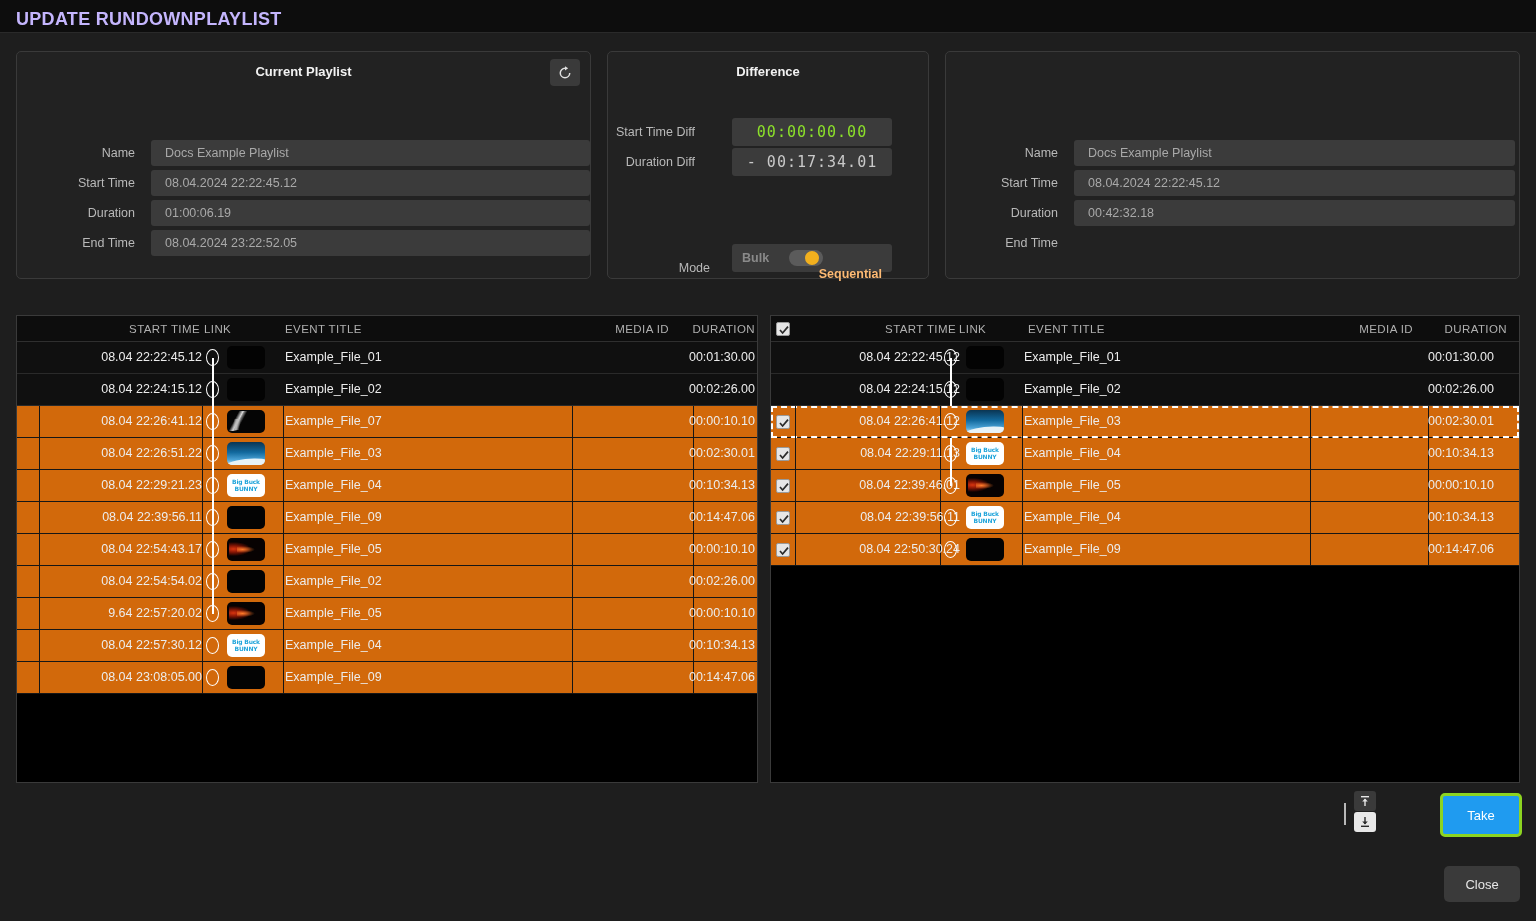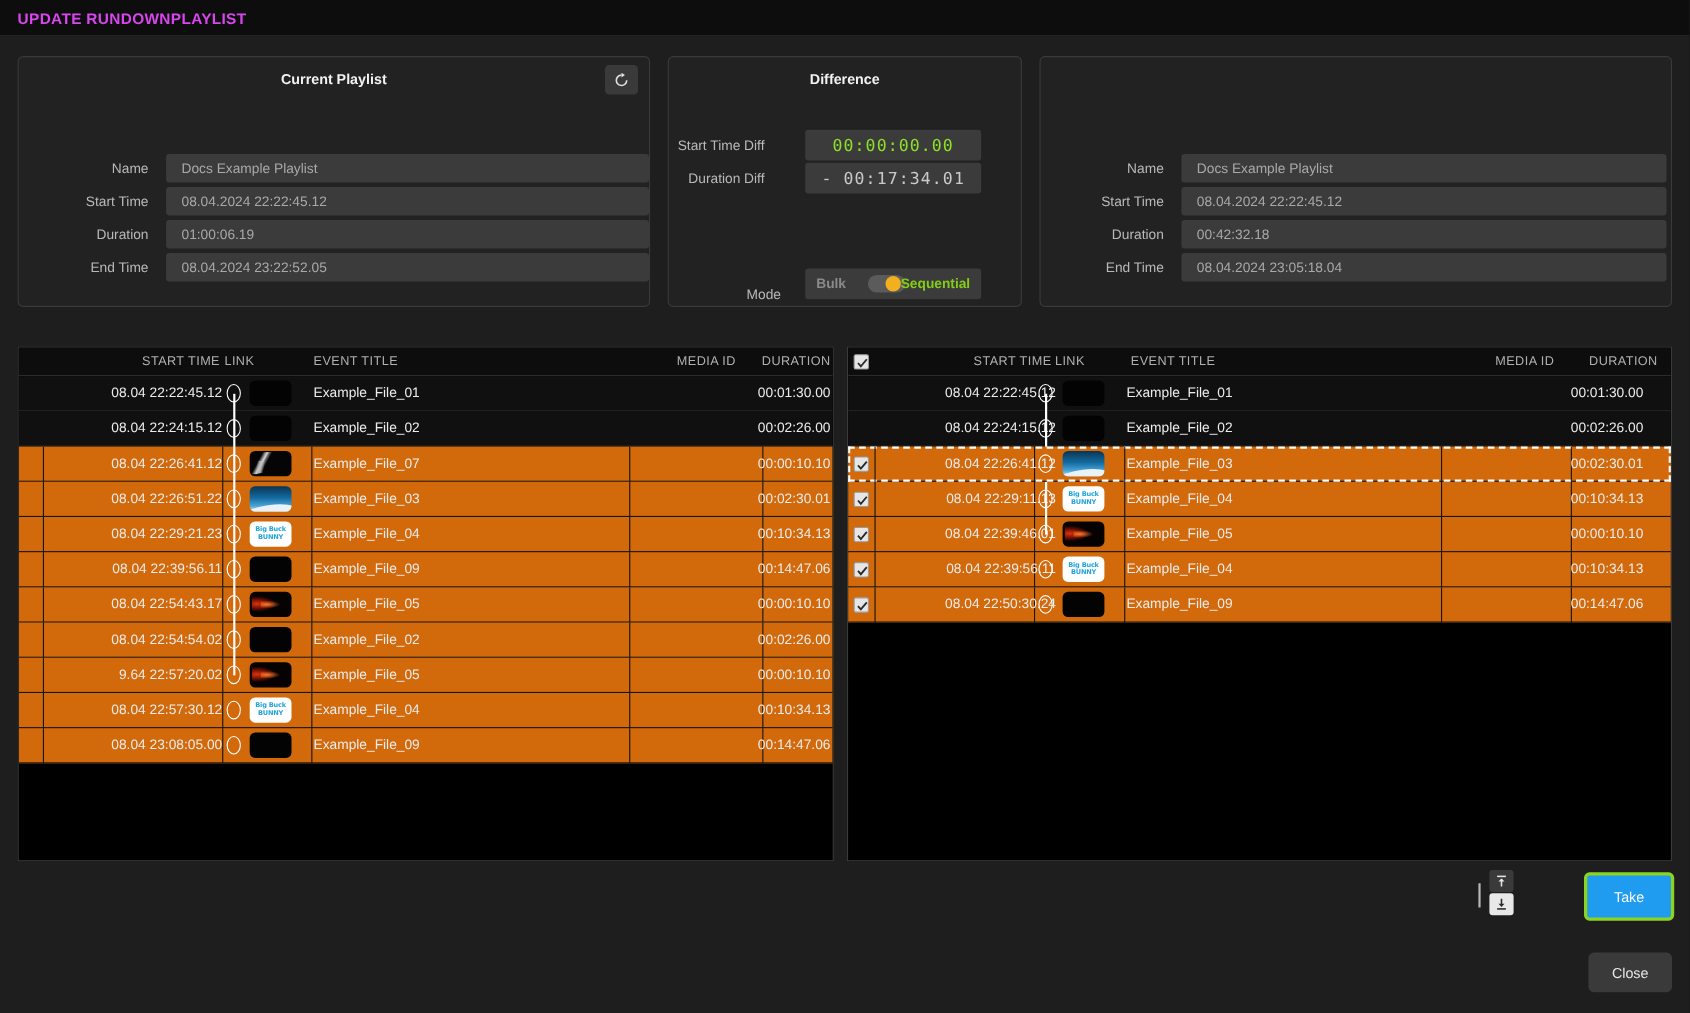--- a/index.html
+++ b/index.html
@@ -13,22 +13,22 @@
   .window { position: relative; width: 1536px; height: 921px; background: #1e1e1e; }
 
   
   .titlebar {
     position: absolute; left: 0; top: 0; width: 1536px; height: 33px;
     background: #0d0d0d;
     border-bottom: 1px solid #2a2a2a;
   }
   .titlebar-text {
     position: absolute; left: 16px; top: 9px;
-    font-size: 14px; font-weight: bold; letter-spacing: .3px;
-    color: #d946ef;
+    font-size: 18px; font-weight: bold; letter-spacing: .3px;
+    color: #c4b5fd;
   }
 
   
   .panels { position: absolute; left: 0; top: 33px; width: 1536px; height: 252px; }
   .panel {
     position: absolute; top: 18px;
     background: #222222;
     border: 1px solid #3a3a3a;
     border-radius: 5px;
   }
@@ -86,22 +86,22 @@
   }
   .mode-switch {
     position: absolute; left: 124px; top: 0; width: 160px; height: 28px;
     background: #3b3b3b; border-radius: 3px; cursor: pointer;
   }
   .mode-opt-left {
     position: absolute; left: 10px; top: 0; line-height: 28px;
     font-size: 12.5px; font-weight: bold; color: #8a8a8a;
   }
   .mode-opt-right {
-    position: absolute; right: 10px; top: 0; line-height: 28px;
-    font-size: 12.5px; font-weight: bold; color: #84cc16;
+    position: absolute; right: 10px; top: 16px; line-height: 28px;
+    font-size: 12.5px; font-weight: bold; color: #fdba74;
   }
   .mode-track {
     position: absolute; left: 57px; top: 6px; width: 34px; height: 16px;
     background: #5b5b5b; border-radius: 8px;
   }
   .mode-knob {
     position: absolute; left: 73px; top: 7px; width: 14px; height: 14px;
     background: #f2b01e; border-radius: 50%;
   }
 
@@ -298,21 +298,20 @@
       <div class="field-row" style="top:118px">
         <div class="field-label">Start Time</div>
         <div class="field-input">08.04.2024  22:22:45.12</div>
       </div>
       <div class="field-row" style="top:148px">
         <div class="field-label">Duration</div>
         <div class="field-input">00:42:32.18</div>
       </div>
       <div class="field-row" style="top:178px">
         <div class="field-label">End Time</div>
-        <div class="field-input">08.04.2024  23:05:18.04</div>
       </div>
     </div>
   </div>
 
   <div class="table-wrap" id="table-left">
     <div class="thead">
       <div class="th" style="left:38px;width:145px;text-align:right">START TIME</div>
       <div class="th" style="left:187px;width:70px;text-align:left">LINK</div>
       <div class="th" style="left:268px;width:200px;text-align:left">EVENT TITLE</div>
       <div class="th" style="left:500px;width:152px;text-align:right">MEDIA ID</div>

